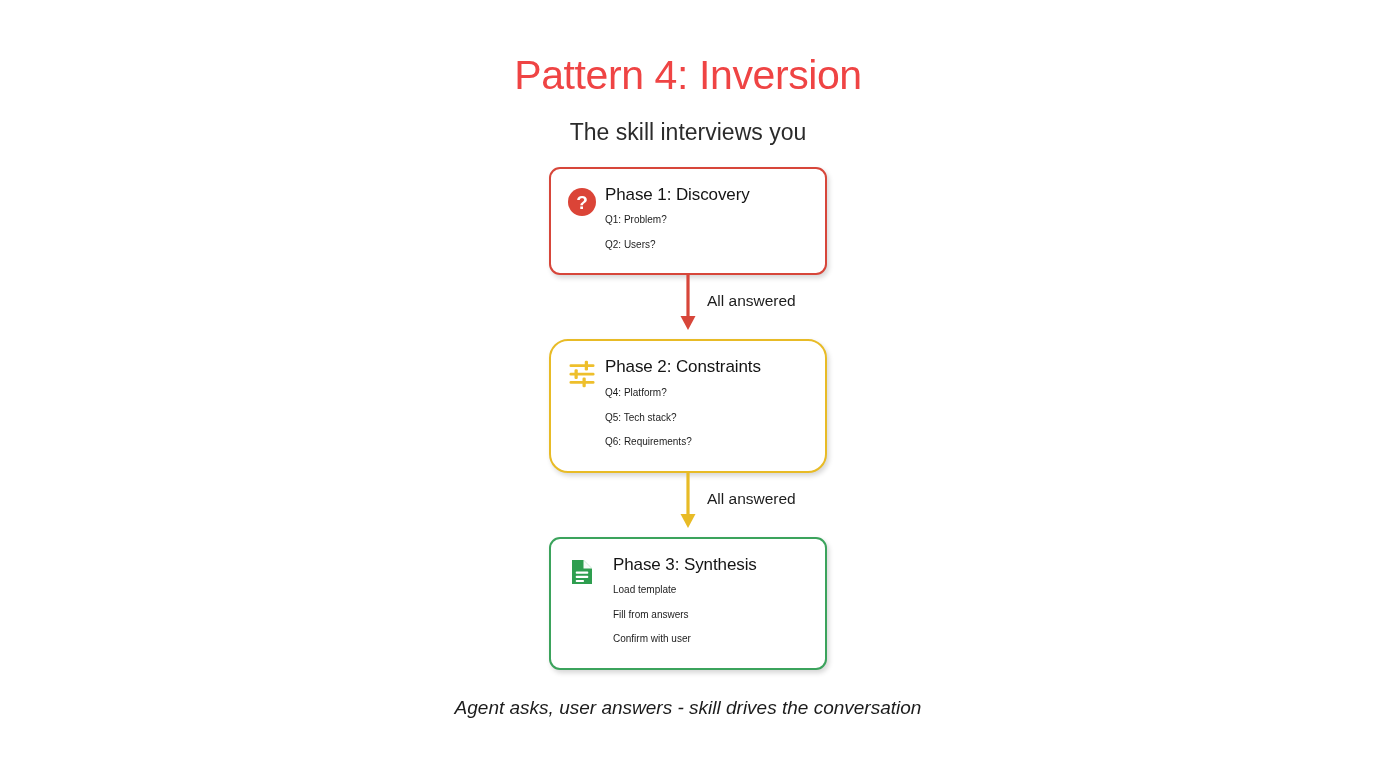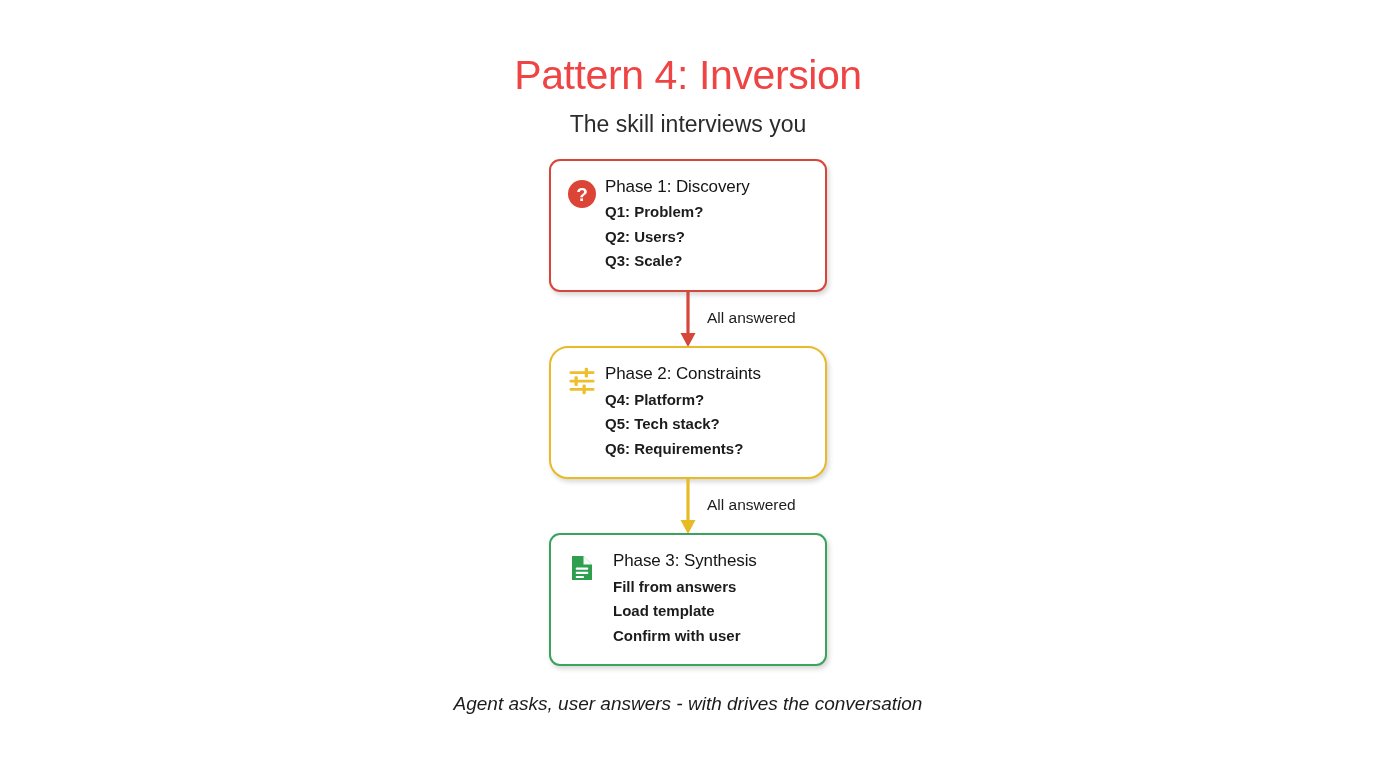--- a/index.html
+++ b/index.html
@@ -26,21 +26,21 @@
   
   .title {
     margin-top: 52px;
     font-size: 41px;
     font-weight: 400;
     letter-spacing: -0.4px;
     color: #ef4444;
     line-height: 1.15;
   }
   .subtitle {
-    margin-top: 12px;
+    margin-top: 20px;
     font-size: 23px;
     font-weight: 400;
     color: #2b2b2b;
     line-height: 1.2;
   }
 
   
   .flow {
     margin-top: 20px;
     display: flex;
@@ -84,32 +84,32 @@
     font-weight: 400;
     color: #141414;
     line-height: 1.28;
     letter-spacing: -0.1px;
     white-space: nowrap;
   }
   .card-lines {
     margin-top: 3px;
   }
   .card-line {
-    font-size: 15px;
-    font-weight: 700;
+    font-size: 10px;
+    font-weight: 400;
     color: #1c1c1c;
     line-height: 24.5px;
     white-space: nowrap;
   }
 
   
   .connector {
     position: relative;
     width: 278px;
-    height: 54px;
+    height: 64px;
   }
   .connector svg {
     position: absolute;
     left: 0;
     top: 0;
     display: block;
   }
   .connector-label {
     position: absolute;
     left: 158px;
@@ -144,21 +144,20 @@
         <svg width="32" height="32" viewBox="0 0 32 32" aria-hidden="true">
           <circle cx="16" cy="16" r="14" fill="#db4437"></circle>
           <text x="16" y="23" text-anchor="middle" font-family="Liberation Sans, sans-serif" font-size="19" font-weight="700" fill="#ffffff">?</text>
         </svg>
       </div>
       <div class="card-body">
         <div class="card-title">Phase 1: Discovery</div>
         <div class="card-lines">
           <div class="card-line">Q1: Problem?</div>
           <div class="card-line">Q2: Users?</div>
-          <div class="card-line">Q3: Scale?</div>
         </div>
       </div>
     </div>
 
     <div class="connector">
       <svg width="278" height="58" viewBox="0 0 278 58" aria-hidden="true">
         <line x1="139" y1="0" x2="139" y2="43" stroke="#d7463a" stroke-width="3.2"></line>
         <polygon points="139,55 131.5,41 146.5,41" fill="#d7463a"></polygon>
       </svg>
       <div class="connector-label">All answered</div>
@@ -203,24 +202,24 @@
           <g fill="#ffffff">
             <rect x="7" y="11.6" width="10" height="1.7" rx="0.6"></rect>
             <rect x="7" y="15.0" width="10" height="1.7" rx="0.6"></rect>
             <rect x="7" y="18.3" width="6.6" height="1.7" rx="0.6"></rect>
           </g>
         </svg>
       </div>
       <div class="card-body">
         <div class="card-title">Phase 3: Synthesis</div>
         <div class="card-lines">
+          <div class="card-line">Load template</div>
           <div class="card-line">Fill from answers</div>
-          <div class="card-line">Load template</div>
           <div class="card-line">Confirm with user</div>
         </div>
       </div>
     </div>
 
   </div>
 
-  <div class="footer">Agent asks, user answers - with drives the conversation</div>
+  <div class="footer">Agent asks, user answers - skill drives the conversation</div>
 
 </div>
 
 </body></html>

